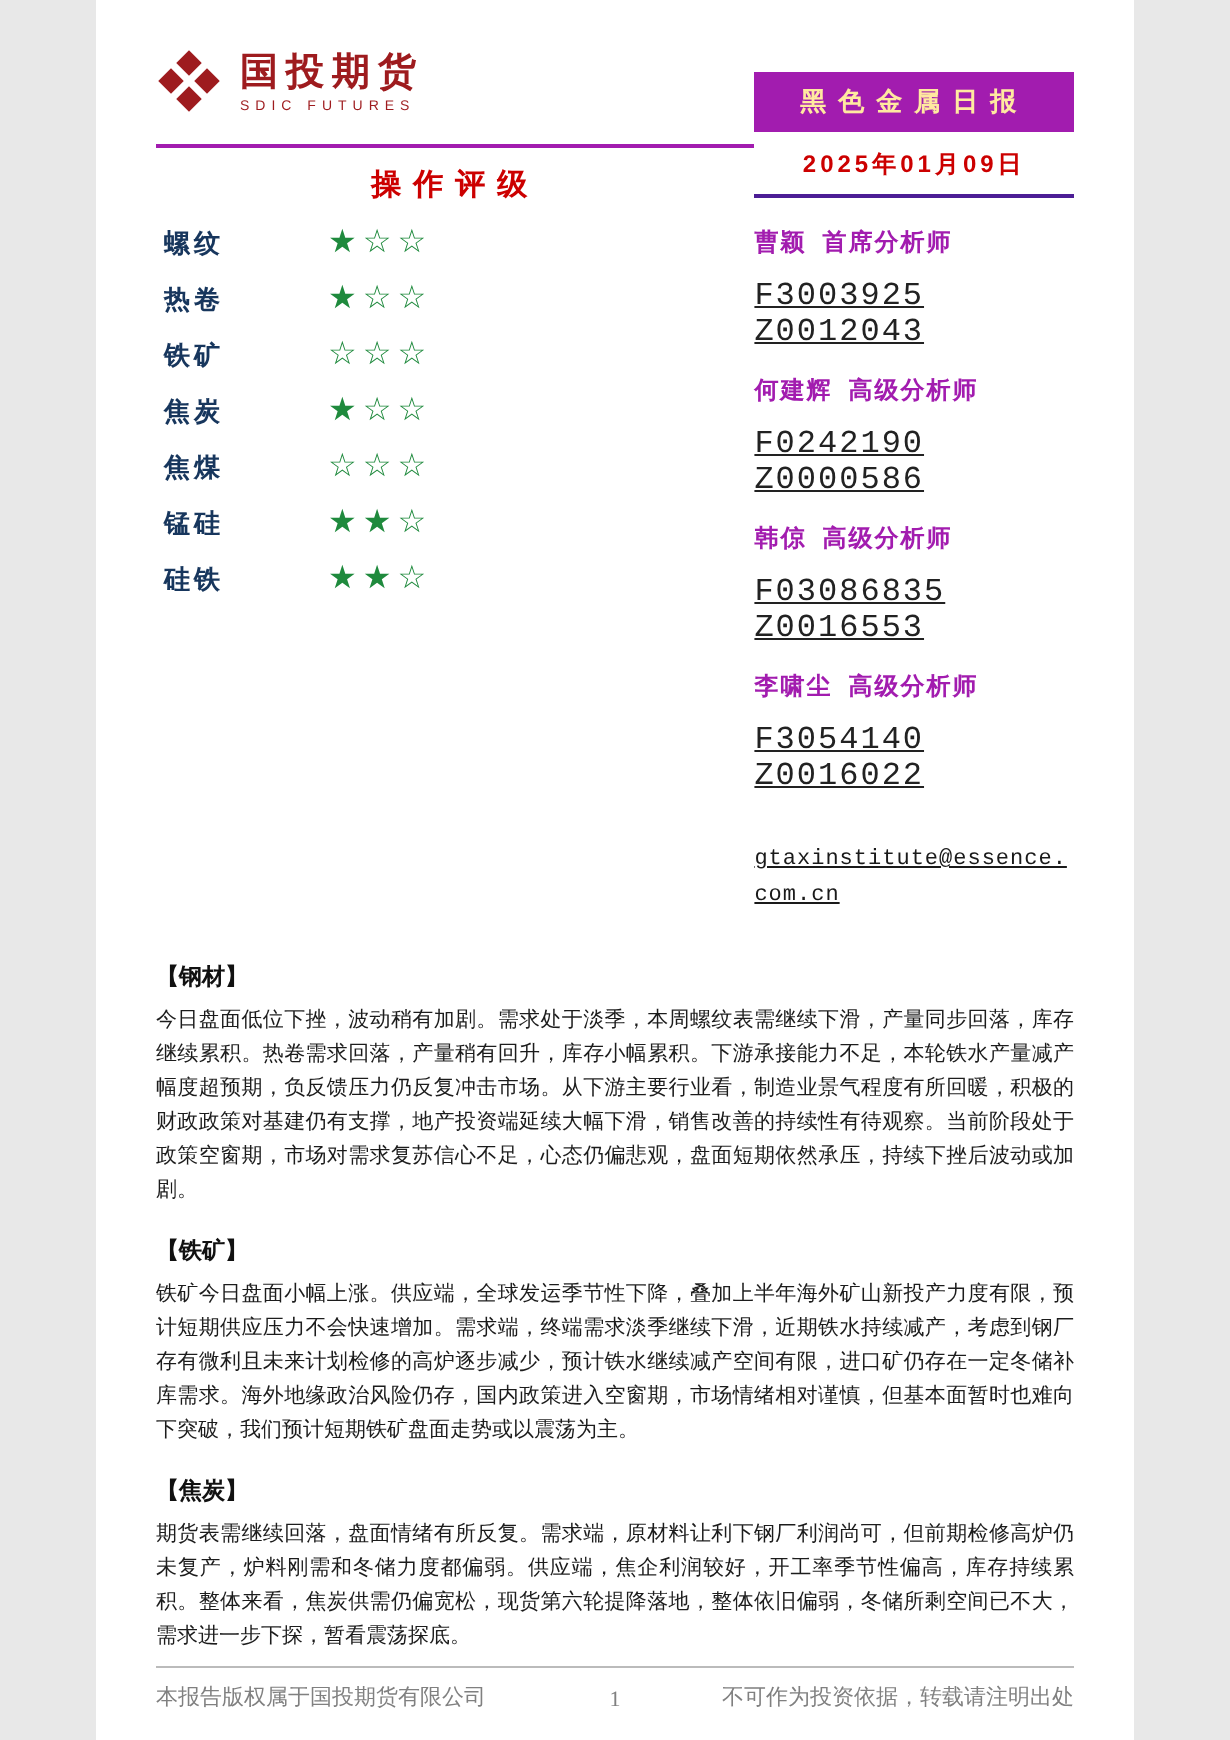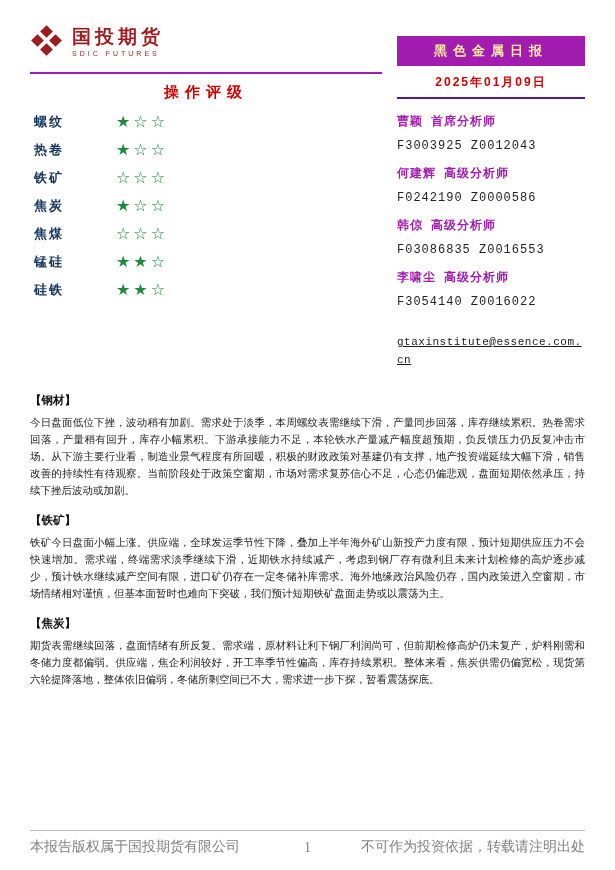--- a/index.html
+++ b/index.html
@@ -1,18 +1,18 @@
 <!DOCTYPE html>
 <html><head>
 <meta charset="utf-8">
 <style>
   html,body{margin:0;padding:0;background:#e8e8e8;}
   .page{
     position:relative;
-    width:615px;height:870px;
+    width:519px;height:870px;
     margin:0 auto;
     background:#ffffff;
     font-family:"Liberation Sans","DejaVu Sans",sans-serif;
     color:#1a1a1a;
     box-sizing:border-box;
     padding:20px 30px 0 30px;
     overflow:hidden;
   }
   
   .top{display:flex;justify-content:space-between;}
@@ -39,21 +39,21 @@
     padding:6px 0;margin-top:16px;
   }
   .date{
     color:#cc0000;font-size:12px;font-weight:bold;text-align:center;
     letter-spacing:2px;padding:8px 0 6px 0;border-bottom:2px solid #4c1d95;
     margin-bottom:14px;
   }
   .analyst{margin-bottom:12px;}
   .a-name{font-size:12px;font-weight:bold;color:#a21caf;margin-bottom:9px;letter-spacing:1px;}
   .a-name .sep{display:inline-block;width:8px;}
-  .a-ids{font-family:"Liberation Mono","DejaVu Sans Mono",monospace;font-size:12px;color:#222;margin-bottom:12px;letter-spacing:1px;}
+  .a-ids{font-family:"Liberation Mono","DejaVu Sans Mono",monospace;font-size:16px;color:#222;margin-bottom:12px;letter-spacing:1px;text-decoration:underline;}
   .contact{margin-top:22px;}
   .phone{font-family:"Liberation Mono","DejaVu Sans Mono",monospace;font-size:12px;margin-bottom:14px;letter-spacing:1px;}
   .email{
     font-family:"Liberation Mono","DejaVu Sans Mono",monospace;
     font-size:11px;color:#1a1a1a;text-decoration:underline;letter-spacing:0.5px;
     cursor:pointer;word-break:break-all;
   }
 
   
   .main{margin-top:26px;font-family:"Liberation Serif","DejaVu Serif",serif;}
@@ -64,21 +64,21 @@
   .section p{
     margin:0;font-size:10.5px;line-height:1.62;color:#1c1c1c;
     text-align:justify;
   }
 
   
   .footer{
     position:absolute;left:30px;right:30px;bottom:14px;
     border-top:1px solid #bbbbbb;padding-top:7px;
     display:flex;justify-content:space-between;align-items:flex-end;
-    font-size:14px;color:#808080;
+    font-size:11px;color:#808080;
     font-family:"Liberation Serif","DejaVu Serif",serif;
   }
   .footer .page-num{position:absolute;left:50%;transform:translateX(-50%);}
 </style>
 </head>
 <body>
 
 <div class="page">
 
   <div class="top">

